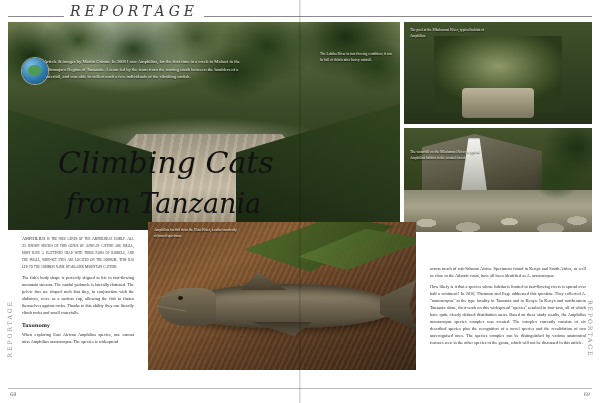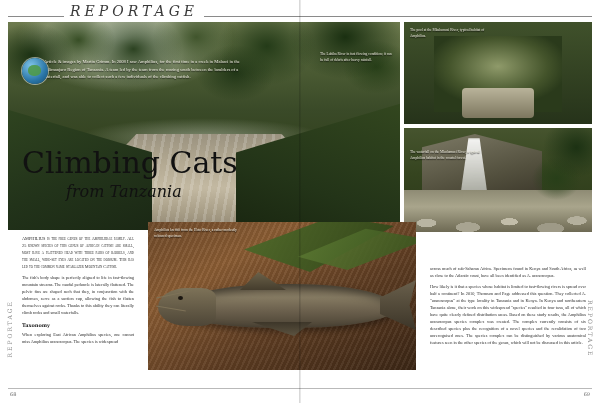--- a/index.html
+++ b/index.html
@@ -86,23 +86,23 @@
       radial-gradient(ellipse 22px 9px at 78% 88%,#9e9a87,#9e9a87 60%,rgba(0,0,0,0) 62%),
       radial-gradient(ellipse 16px 7px at 92% 62%,#b4b09d,#b4b09d 60%,rgba(0,0,0,0) 62%);}
   .falls-veg{position:absolute;right:-4px;top:-4px;width:66px;height:78px;
     background:radial-gradient(ellipse 46px 42px at 70% 30%,rgba(26,48,18,.95),rgba(26,48,18,0) 72%),
                radial-gradient(ellipse 34px 30px at 40% 70%,rgba(38,62,24,.9),rgba(38,62,24,0) 72%);}
   .cap-falls{position:absolute;left:6px;top:22px;width:78px;z-index:26;
     color:#f0eee2;font-size:3.6px;line-height:1.6;text-shadow:0 1px 1px rgba(0,0,0,.9);}
 
   
   .title-wrap{position:absolute;left:22px;top:148px;z-index:30;}
-  .title-1{font-family:"DejaVu Serif",serif;font-size:30px;color:#111;line-height:1;}
-  .title-2{font-family:"DejaVu Serif",serif;font-style:italic;font-size:16px;color:#111;
-           line-height:1;margin-top:6px;margin-left:44px;}
+  .title-1{font-family:"DejaVu Serif",serif;font-style:italic;font-size:30px;color:#111;line-height:1;margin-left:36px;}
+  .title-2{font-family:"DejaVu Serif",serif;font-style:italic;font-size:27px;color:#111;
+           line-height:1;margin-top:12px;margin-left:44px;}
 
   
   .photo-fish{position:absolute;left:148px;top:222px;width:268px;height:148px;overflow:hidden;}
   .fish-bg{position:absolute;inset:0;
     background:linear-gradient(150deg,#6f4a2a 0%,#8a5c33 28%,#5d3c22 62%,#3b2615 100%);}
   .fish-bg:after{content:"";position:absolute;inset:0;
     background:repeating-linear-gradient(115deg,rgba(255,255,255,.05) 0 2px,rgba(0,0,0,.06) 2px 5px);}
   .fish-leaf{position:absolute;left:96px;top:-6px;width:150px;height:56px;
     background:linear-gradient(120deg,#4f6b2a,#2f4418);
     clip-path:polygon(0 60%,60% 0,100% 18%,44% 100%);opacity:.95;}

